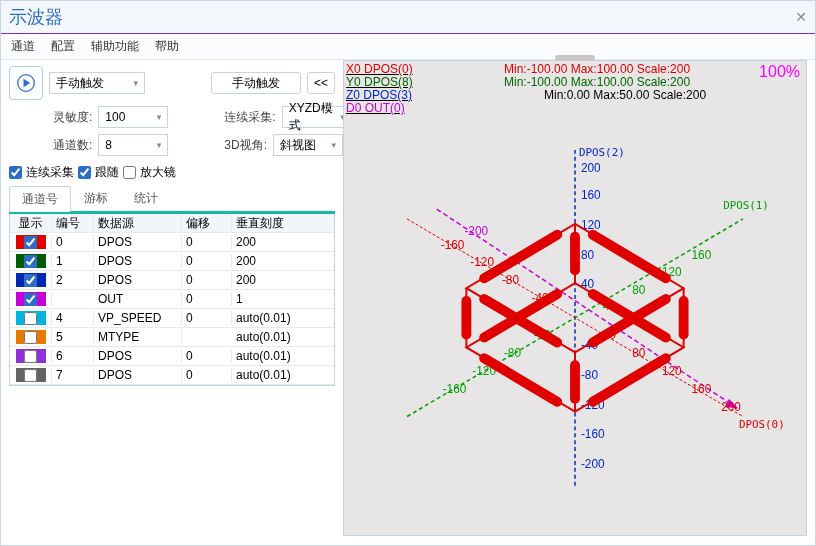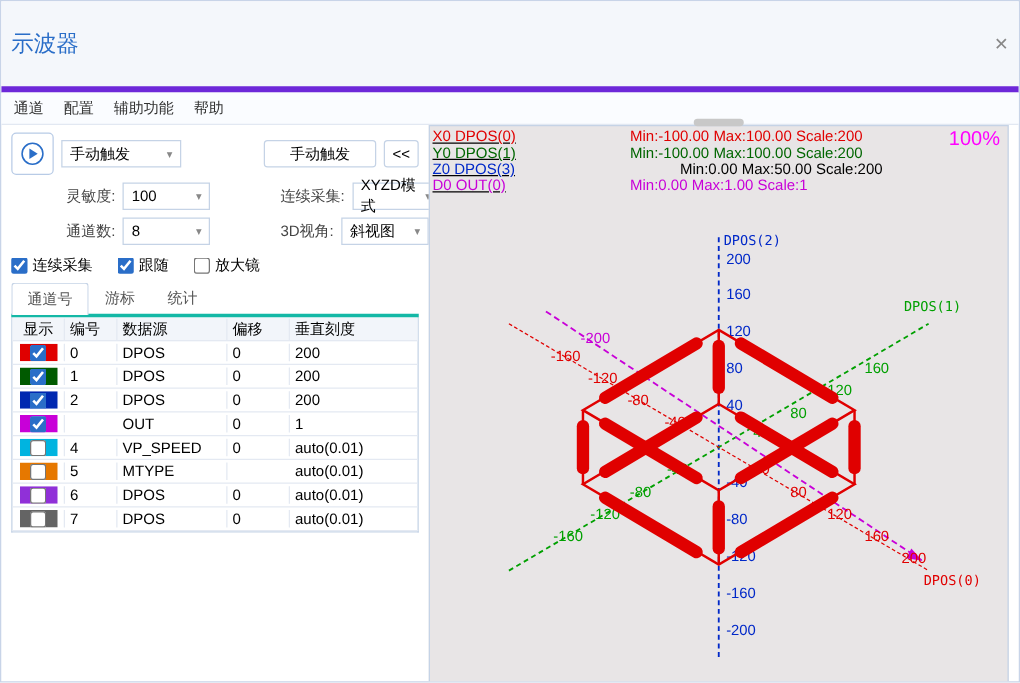--- a/index.html
+++ b/index.html
@@ -1,30 +1,30 @@
 <!DOCTYPE html>
 <html><head>
 <meta charset="utf-8">
 <style>
 * { box-sizing: border-box; margin: 0; padding: 0; font-family: "Microsoft YaHei", Arial, sans-serif; font-size: 12px; }
 body { background: #fff; width: 816px; height: 546px; overflow: hidden; border: 1px solid #c8d4e8; }
-.titlebar { display: flex; align-items: center; justify-content: space-between; padding: 22px 8px; background: #f4f7fb; border-bottom: 5px solid #6d28d9; text-align: center; }
+.titlebar { display: flex; align-items: center; justify-content: space-between; padding: 4px 8px; background: #f4f7fb; border-bottom: 1px solid #6d28d9; text-align: center; }
 .title { color: #2a6ec8; font-size: 18px; }
 .close-icon { color: #888; font-size: 14px; cursor: pointer; }
 .menubar { display: flex; gap: 16px; padding: 4px 10px; border-bottom: 1px solid #e2e8f2; background: #fafcff; }
 .menubar span { color: #333; cursor: pointer; }
 .row { display: flex; align-items: center; gap: 6px; }
 .play-btn { width: 34px; height: 34px; border: 1px solid #b8cbe6; border-radius: 4px; display: flex; align-items: center; justify-content: center; cursor: pointer; background: #fff; }
 .play-btn svg { width: 20px; height: 20px; }
 .select, .btn { border: 1px solid #c5d3e6; background: #fff; height: 22px; padding: 0 6px; display: flex; align-items: center; justify-content: space-between; cursor: pointer; }
 .select { min-width: 70px; }
 .btn { justify-content: center; border-radius: 3px; }
 .chev { color: #888; font-size: 9px; margin-left: 4px; }
 .lbl { color: #444; white-space: nowrap; margin-left: 44px; }
-.checkbox-row { display: flex; gap: 20px; align-items: flex-end; }
+.checkbox-row { display: flex; gap: 4px; align-items: flex-end; }
 .checkbox-row label { display: flex; align-items: center; gap: 4px; cursor: pointer; }
 input[type=checkbox] { cursor: pointer; accent-color: #2a6ec8; }
 .tabs { display: flex; border-bottom: 3px solid #14b8a6; margin-top: 4px; }
 .tab { padding: 4px 12px; border: 1px solid transparent; border-bottom: none; cursor: pointer; color: #555; }
 .tab.active { border-color: #c5d3e6; background: #fff; border-radius: 3px 3px 0 0; position: relative; top: 1px; }
 .table { border: 1px solid #c5d3e6; border-top: none; }
 .table-row { display: flex; border-bottom: 1px solid #e4e9f2; height: 19px; align-items: center; }
 .table-row.header { background: #f2f5fa; font-weight: normal; }
 .cell { padding: 0 4px; border-right: 1px solid #e4e9f2; overflow: hidden; white-space: nowrap; }
 .cell.show { width: 42px; display: flex; align-items: center; justify-content: center; }
@@ -229,29 +229,28 @@
             <div class="cell scale">auto(0.01)</div>
           </div>
         </div>
     </div>
   </div>
 
   <div class="plot-area">
     <div class="scrollbar-indicator"></div>
     <div class="plot-legend" id="plot-legend">
         <div style="color: rgb(224, 0, 0);">X0 DPOS(0)</div>
-        <div style="color: rgb(0, 102, 0);">Y0 DPOS(1)</div>
+        <div style="color: rgb(0, 102, 0);">Y0 DPOS(8)</div>
         <div style="color: rgb(0, 40, 200);">Z0 DPOS(3)</div>
         <div style="color: rgb(200, 0, 216);">D0 OUT(0)</div>
       </div>
     <div class="plot-legend2" id="plot-ranges">
         <div style="color: rgb(224, 0, 0);">Min:-100.00  Max:100.00  Scale:200</div>
         <div style="color: rgb(0, 102, 0);">Min:-100.00  Max:100.00  Scale:200</div>
         <div style="color: #000000; margin-left: 40px;">Min:0.00  Max:50.00  Scale:200</div>
-        <div style="color: rgb(200, 0, 216);">Min:0.00  Max:1.00  Scale:1</div>
       </div>
     <div class="plot-pct">100%</div>
 
     <svg class="plot-svg" viewBox="0 0 460 480">
 
       <line x1="230" y1="90" x2="230" y2="430" stroke="#0028c8" stroke-width="1.5" stroke-dasharray="4 3"></line>
       <text x="234" y="96" class="axis-label" fill="#0028c8">DPOS(2)</text>
 
       <line x1="60" y1="360" x2="400" y2="160" stroke="#00a000" stroke-width="1.5" stroke-dasharray="4 3"></line>
       <text x="380" y="150" class="axis-label" fill="#00a000">DPOS(1)</text>

